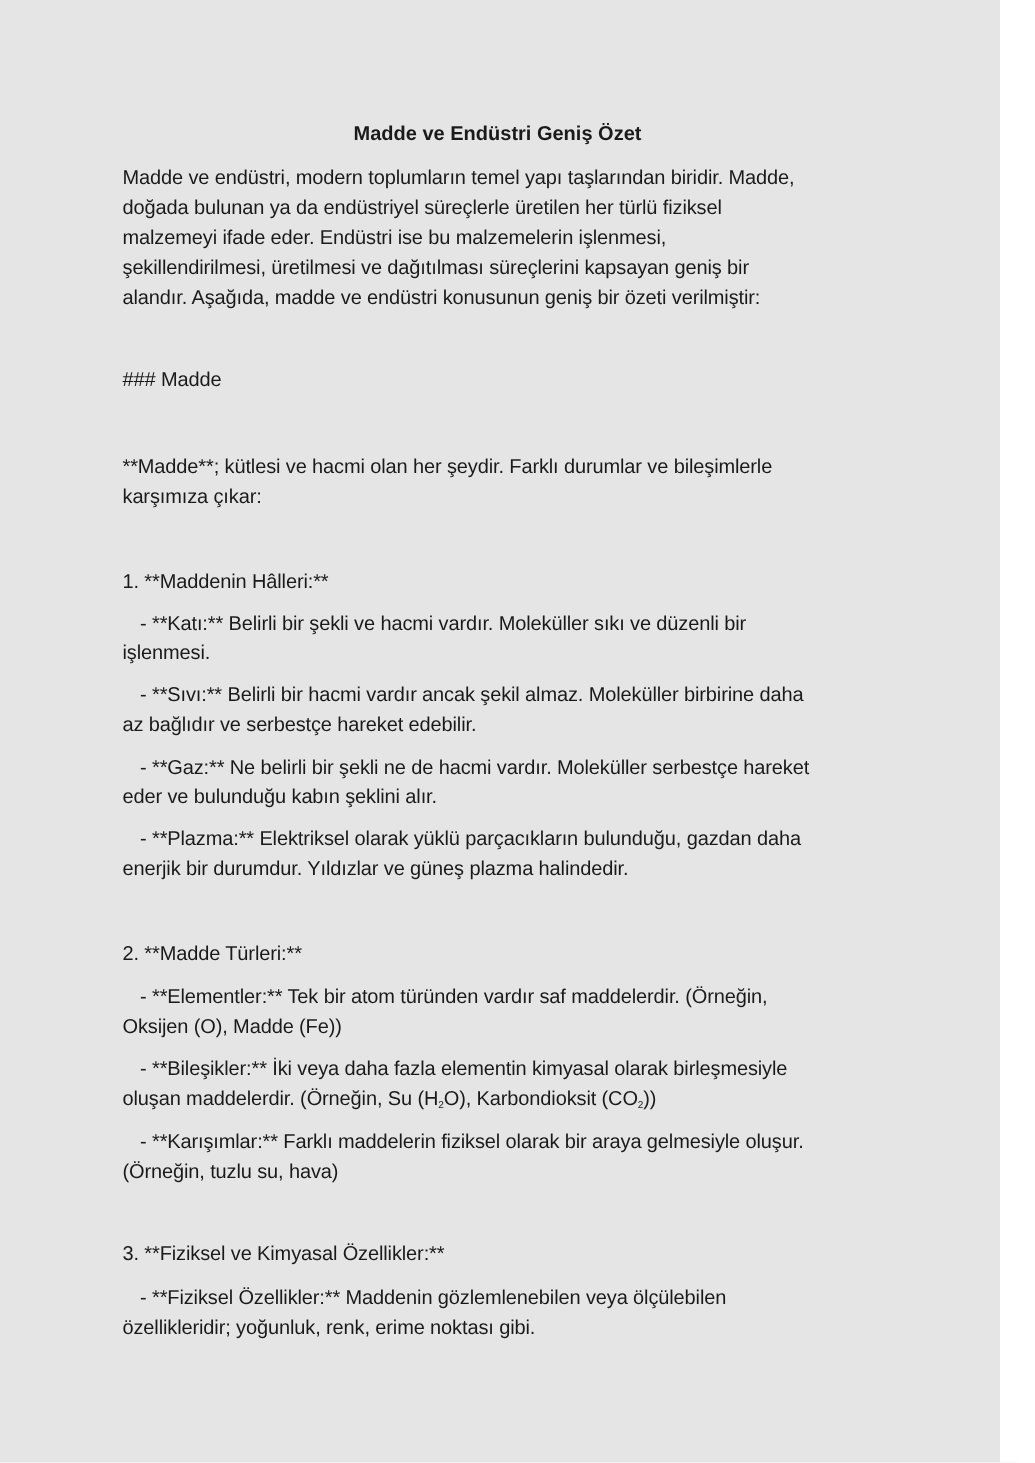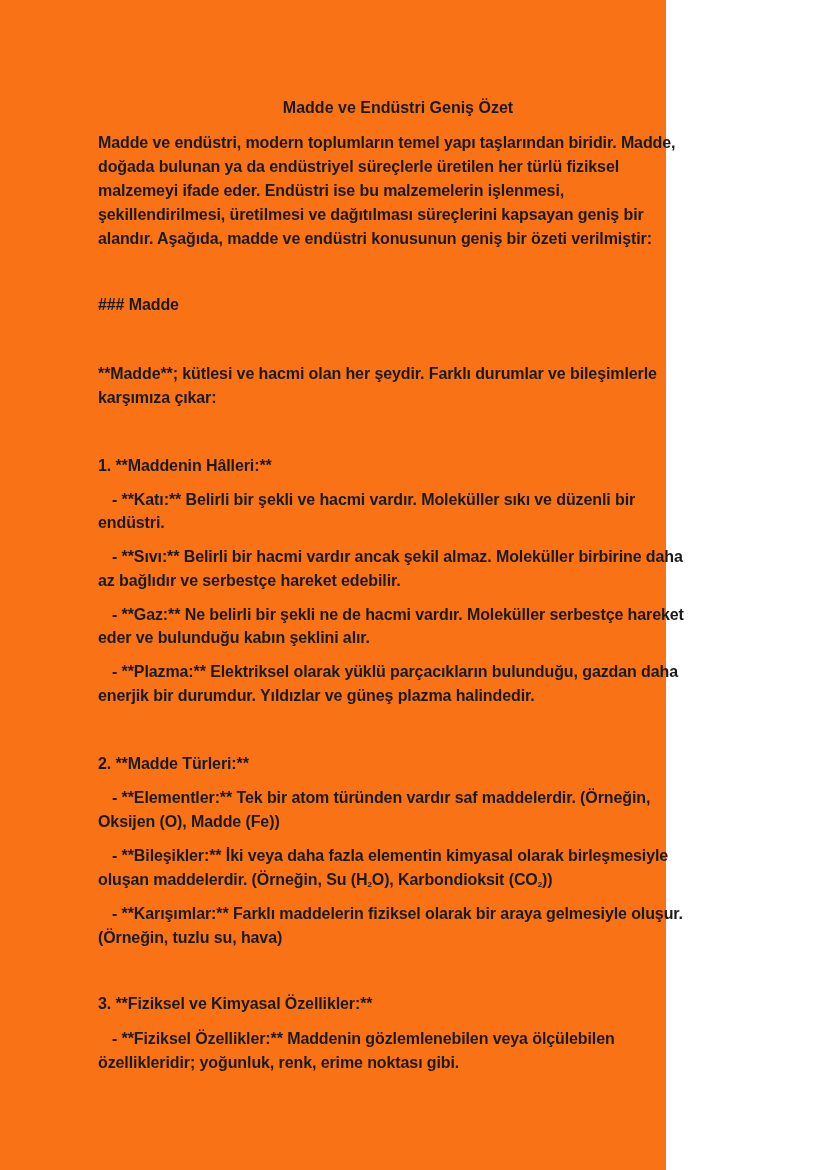--- a/index.html
+++ b/index.html
@@ -11,29 +11,29 @@
       width: 828px;
       height: 1170px;
       position: relative;
       overflow: hidden;
       font-family: "Liberation Sans", sans-serif;
       color: #1a1a1a;
     }
     .page {
       position: absolute;
       left: 0; top: 0;
-      width: 666px;
+      width: 800px;
       height: 1170px;
-      background: #f97316;
+      background: #e5e5e5;
     }
     .line {
       position: absolute;
       left: 98px;
       white-space: nowrap;
-      font-weight: bold;
+      font-weight: normal;
       font-size: 16px;
       line-height: 20px;
       letter-spacing: -0.1px;
       text-align: right;
     }
     .title {
       position: absolute;
       left: 0;
       width: 828px;
       text-align: center;
@@ -66,21 +66,21 @@
   <div class="line" style="top:229px">alandır. Aşağıda, madde ve endüstri konusunun geniş bir özeti verilmiştir:</div>
 
   <div class="line" style="top:295px">### Madde</div>
 
   <div class="line" style="top:364px">**Madde**; kütlesi ve hacmi olan her şeydir. Farklı durumlar ve bileşimlerle</div>
   <div class="line" style="top:388px">karşımıza çıkar:</div>
 
   <div class="line" style="top:456px">1. **Maddenin Hâlleri:**</div>
 
   <div class="line ind" style="top:490px">- **Katı:** Belirli bir şekli ve hacmi vardır. Moleküller sıkı ve düzenli bir</div>
-  <div class="line" style="top:513px">endüstri.</div>
+  <div class="line" style="top:513px">işlenmesi.</div>
 
   <div class="line ind" style="top:547px">- **Sıvı:** Belirli bir hacmi vardır ancak şekil almaz. Moleküller birbirine daha</div>
   <div class="line" style="top:571px">az bağlıdır ve serbestçe hareket edebilir.</div>
 
   <div class="line ind" style="top:605px">- **Gaz:** Ne belirli bir şekli ne de hacmi vardır. Moleküller serbestçe hareket</div>
   <div class="line ind" style="top:662px">- **Plazma:** Elektriksel olarak yüklü parçacıkların bulunduğu, gazdan daha</div>
 
   <div class="line" style="top:628px">eder ve bulunduğu kabın şeklini alır.</div>
   <div class="line" style="top:686px">enerjik bir durumdur. Yıldızlar ve güneş plazma halindedir.</div>
 

